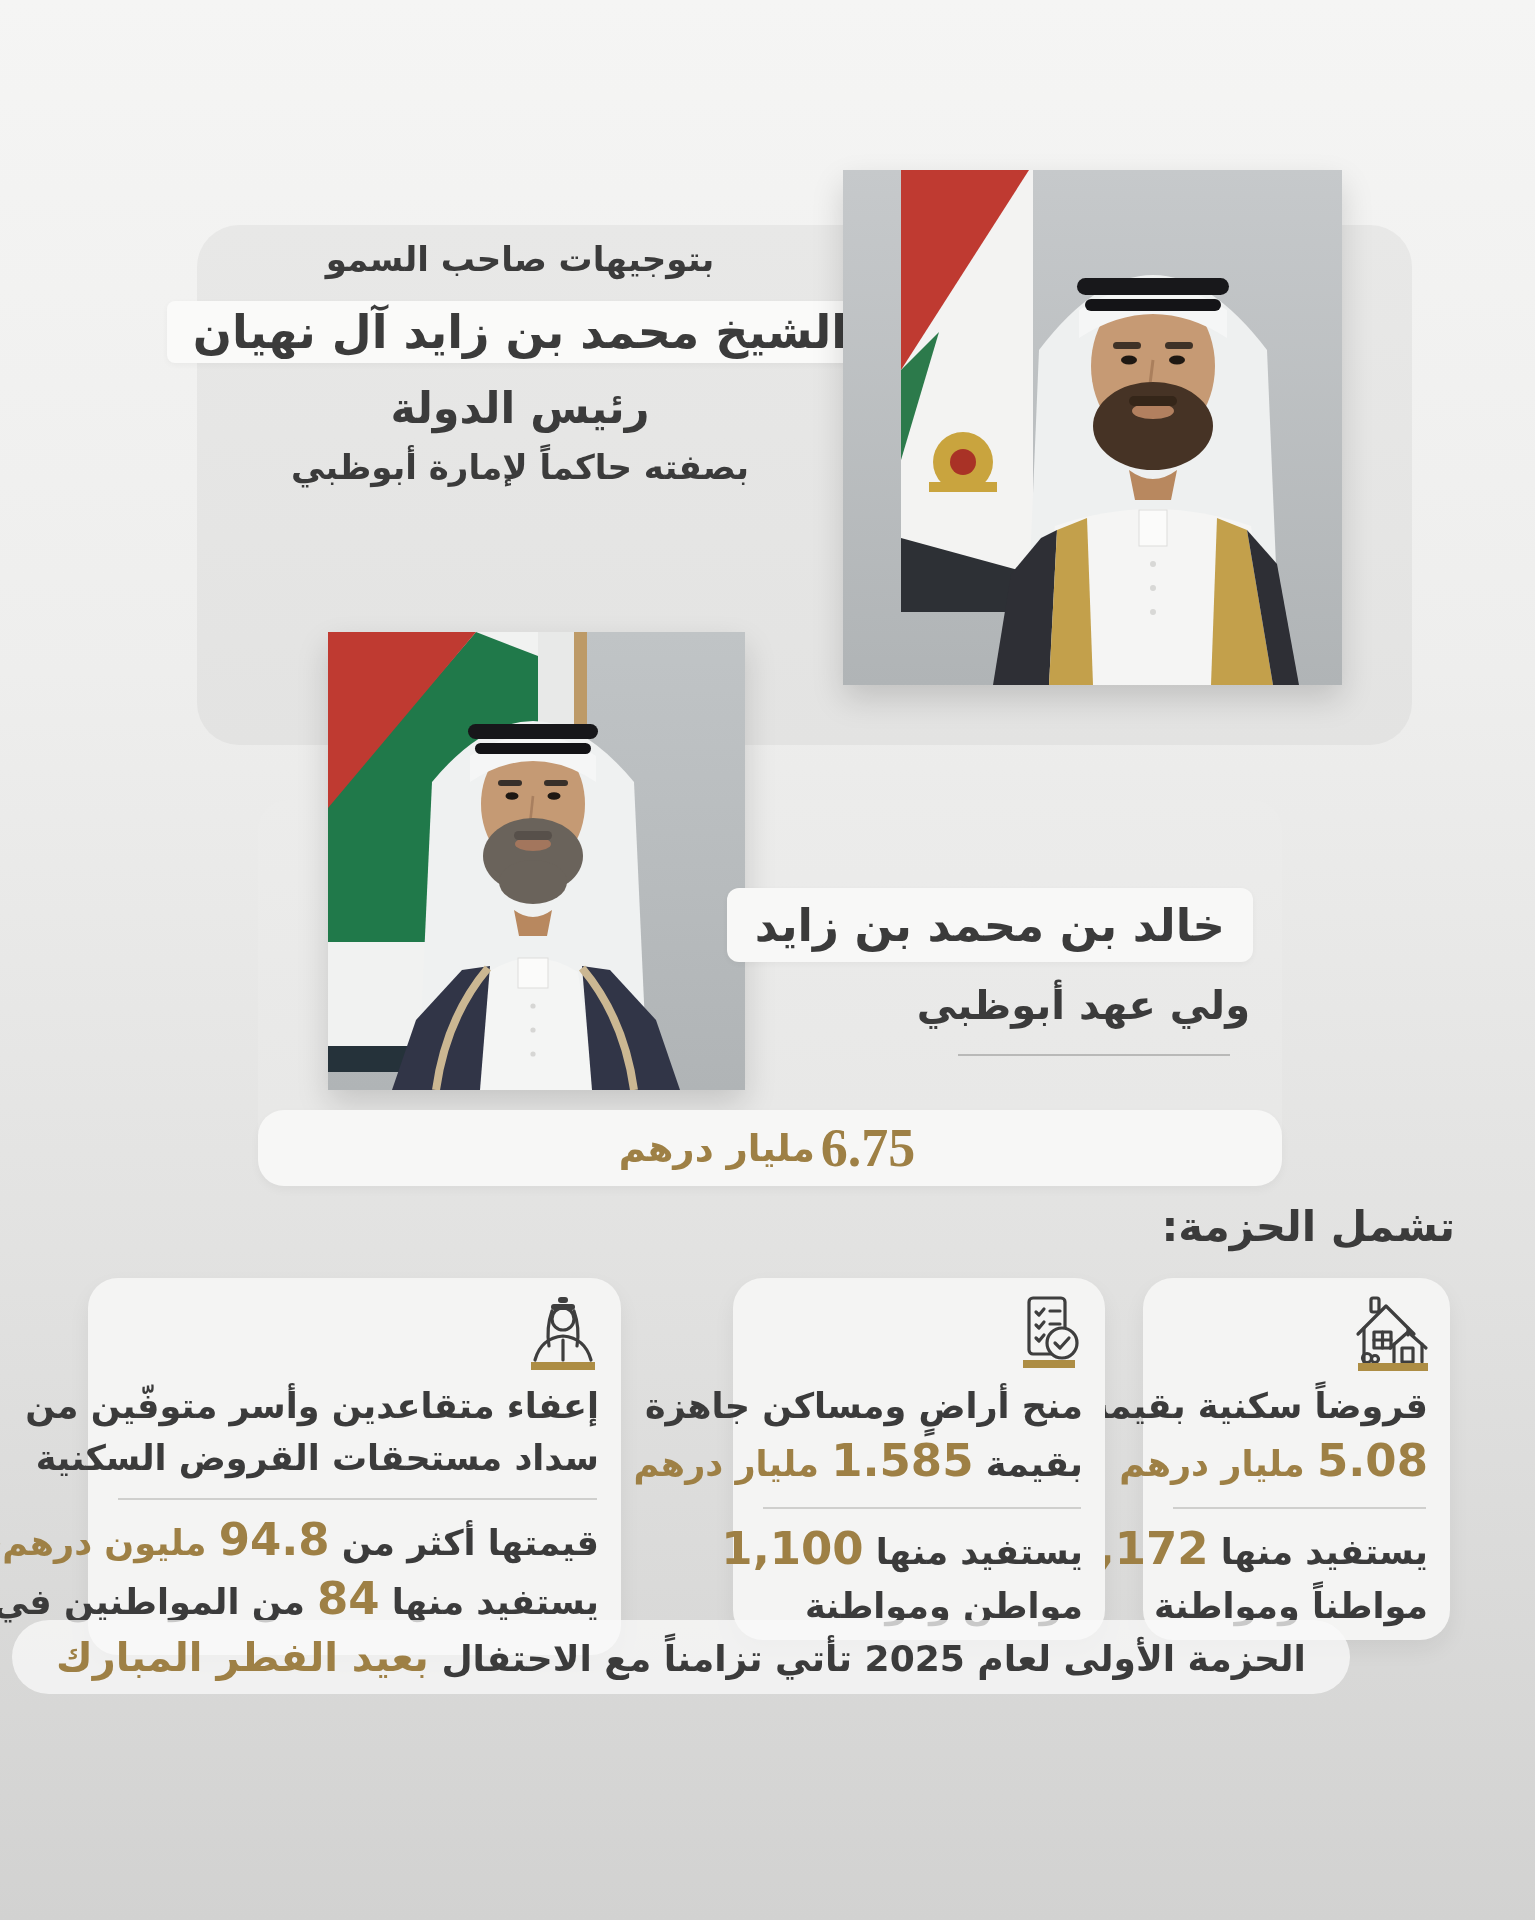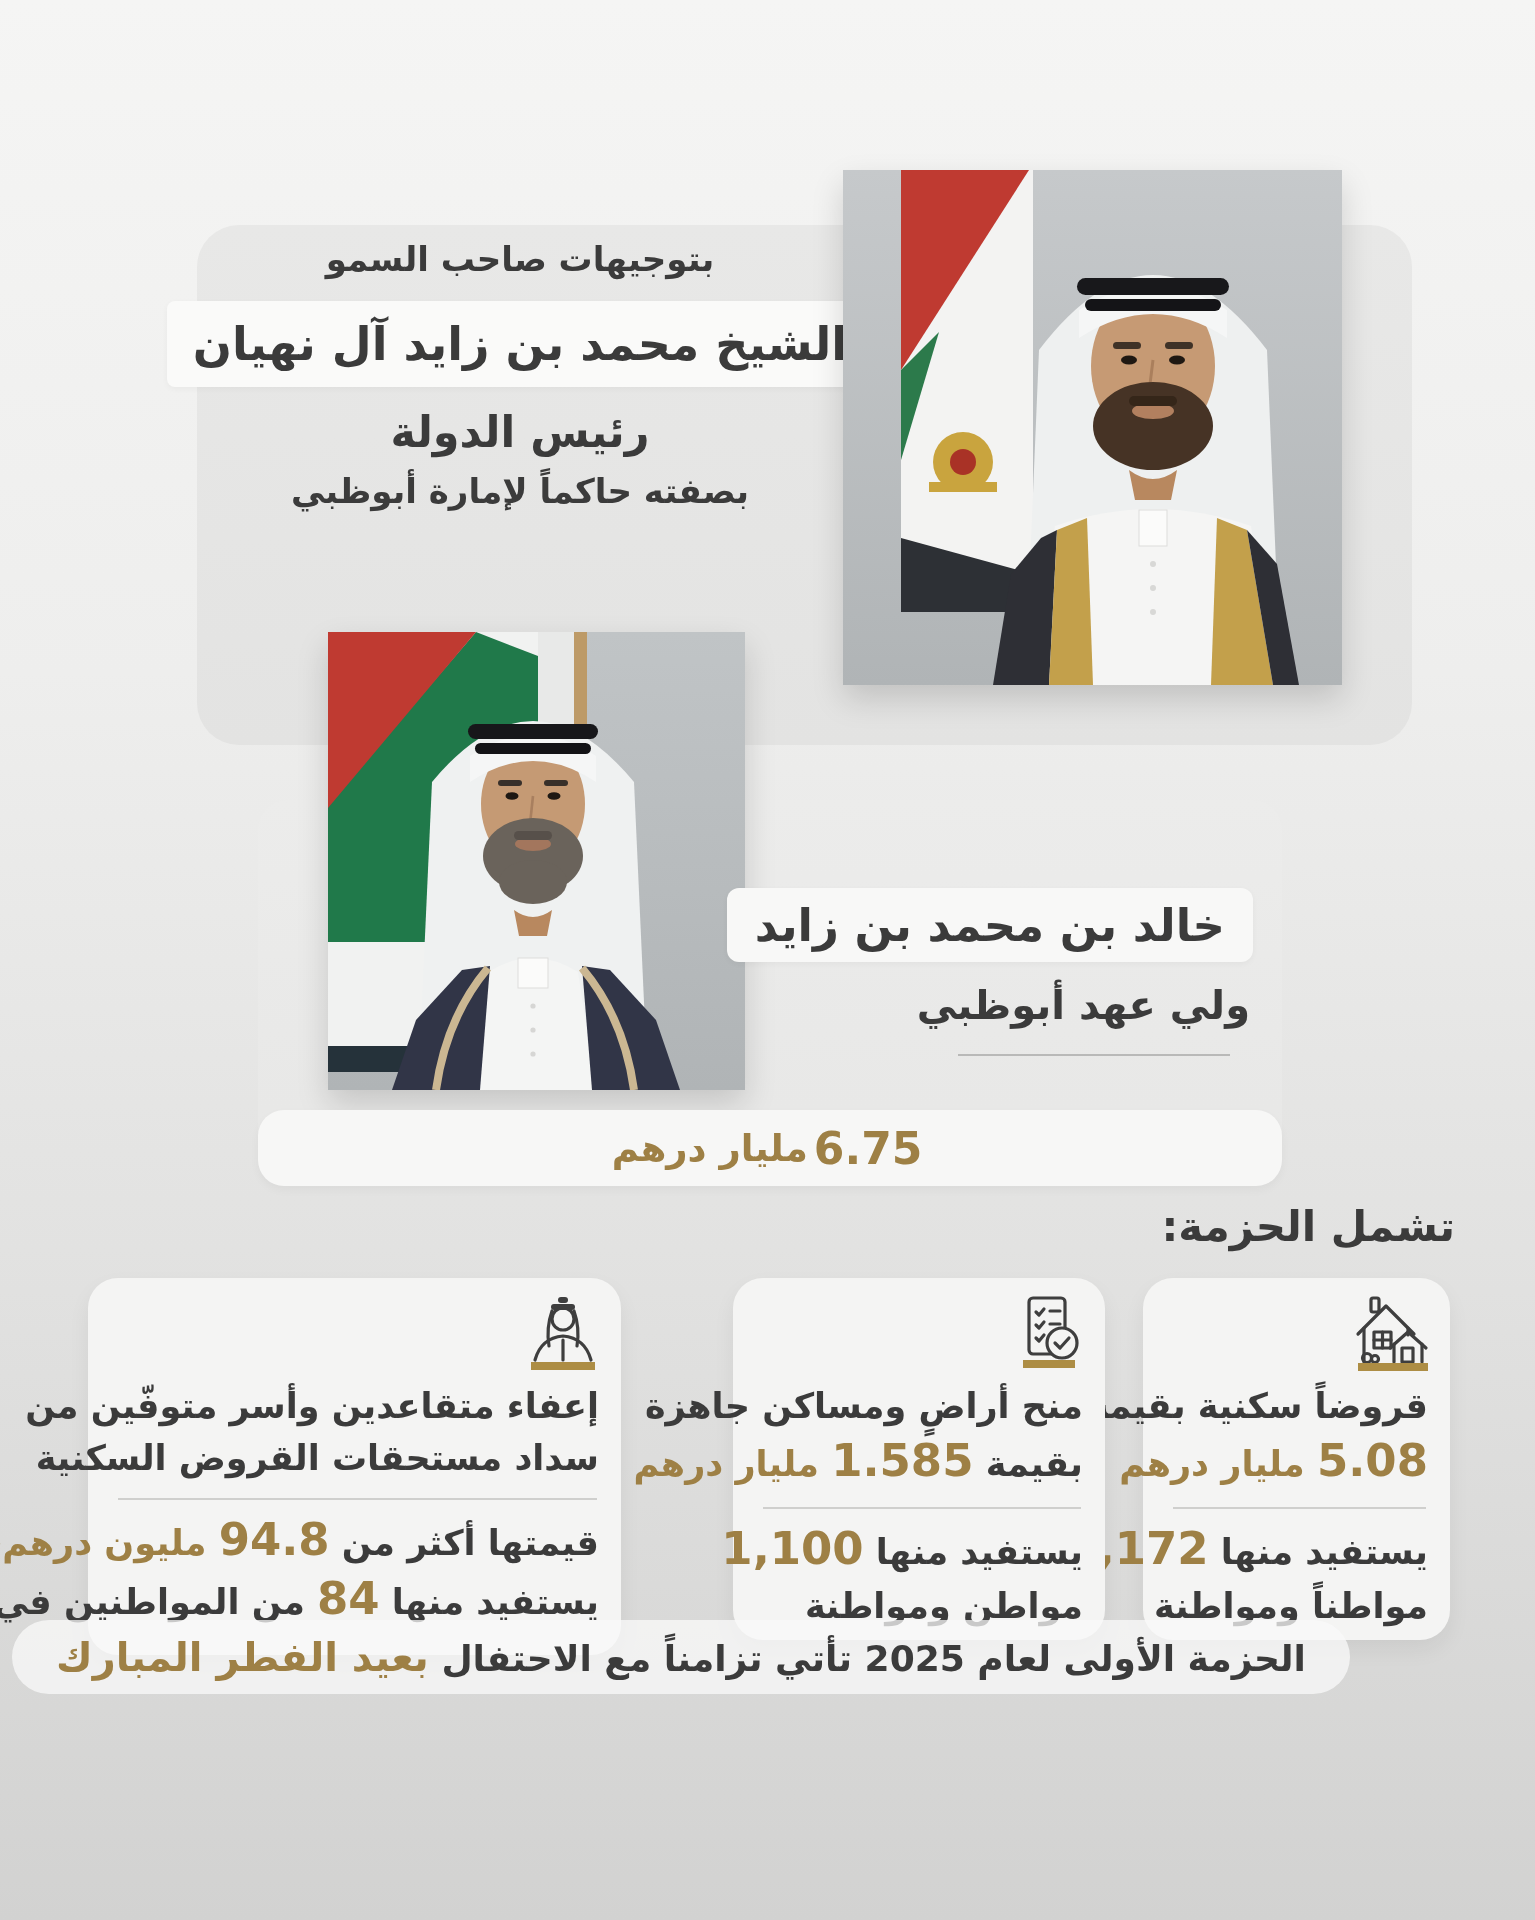--- a/index.html
+++ b/index.html
@@ -7,40 +7,40 @@
   .page{position:relative;width:1535px;height:1920px;overflow:hidden;
         background:linear-gradient(180deg,#f5f5f4 0%,#eeeeed 35%,#e2e2e1 65%,#d2d2d1 100%);}
   .dark{color:#3b3b3b;}
   .gold{color:#9e8045;}
   
   .top-card{position:absolute;left:197px;top:225px;width:1215px;height:520px;
             background:linear-gradient(180deg,#e8e8e7,#e3e3e2);border-radius:42px;}
   .header-text{position:absolute;left:197px;top:225px;width:646px;direction:rtl;
                display:flex;flex-direction:column;align-items:center;color:#3b3b3b;font-weight:bold;}
   .kicker{margin-top:14px;font-size:34px;white-space:nowrap;}
-  .name-box{margin-top:22px;background:#fafaf9;border-radius:8px;padding:16px 26px;white-space:nowrap;
+  .name-box{margin-top:22px;background:#fafaf9;border-radius:8px;padding:4px 26px;white-space:nowrap;
             font-size:46px;box-shadow:0 2px 6px rgba(0,0,0,0.04);}
   .pres-title{margin-top:20px;font-size:43px;white-space:nowrap;}
   .pres-subtitle{margin-top:14px;font-size:34px;white-space:nowrap;}
   .photo{position:absolute;box-shadow:0 14px 30px rgba(0,0,0,0.15);}
   .photo svg{display:block;}
   .photo-mbz{left:843px;top:170px;width:499px;height:515px;}
   .photo-khalid{left:328px;top:632px;width:417px;height:458px;}
   
   .cp-card{position:absolute;left:258px;top:800px;width:1024px;height:386px;
            background:linear-gradient(180deg,#ececeb,#e7e7e6);border-radius:30px;}
   .cp-name-box{position:absolute;right:282px;top:888px;height:74px;background:#f8f8f7;border-radius:12px;
                display:flex;align-items:center;padding:0 28px;font-size:45px;font-weight:bold;
                direction:rtl;white-space:nowrap;box-shadow:0 2px 6px rgba(0,0,0,0.04);}
   .cp-title{position:absolute;right:285px;top:982px;font-size:40px;font-weight:bold;direction:rtl;white-space:nowrap;}
   .cp-divider{position:absolute;right:305px;top:1054px;width:272px;height:2px;background:#b9b9b8;}
   .statement-pill{position:absolute;left:258px;top:1110px;width:1024px;height:76px;background:#f7f7f6;
                   border-radius:26px;display:flex;align-items:center;justify-content:center;direction:rtl;
                   font-weight:bold;font-size:37px;white-space:nowrap;box-shadow:0 4px 10px rgba(0,0,0,0.04);}
-  .statement-pill .big{font-size:44px;margin:0 6px;}
+  .statement-pill .big{font-size:54px;margin:0 6px;font-family:Liberation Serif, serif;}
   
   .package-heading{position:absolute;right:80px;top:1202px;font-size:42px;font-weight:bold;direction:rtl;white-space:nowrap;}
   .stat-card{position:absolute;background:#f4f4f3;border-radius:30px;box-shadow:0 10px 22px rgba(0,0,0,0.06);
              direction:rtl;text-align:right;color:#3b3b3b;font-weight:bold;}
   .card-loans{left:1143px;top:1278px;width:307px;height:362px;}
   .card-grants{left:733px;top:1278px;width:372px;height:362px;}
   .card-exempt{left:88px;top:1278px;width:533px;height:377px;}
   .icon-wrap{position:absolute;top:14px;right:16px;width:84px;height:84px;}
   .card-body{position:absolute;top:102px;right:0;left:0;padding:0 22px;}
   .c-line{font-size:35px;line-height:52px;white-space:nowrap;}

